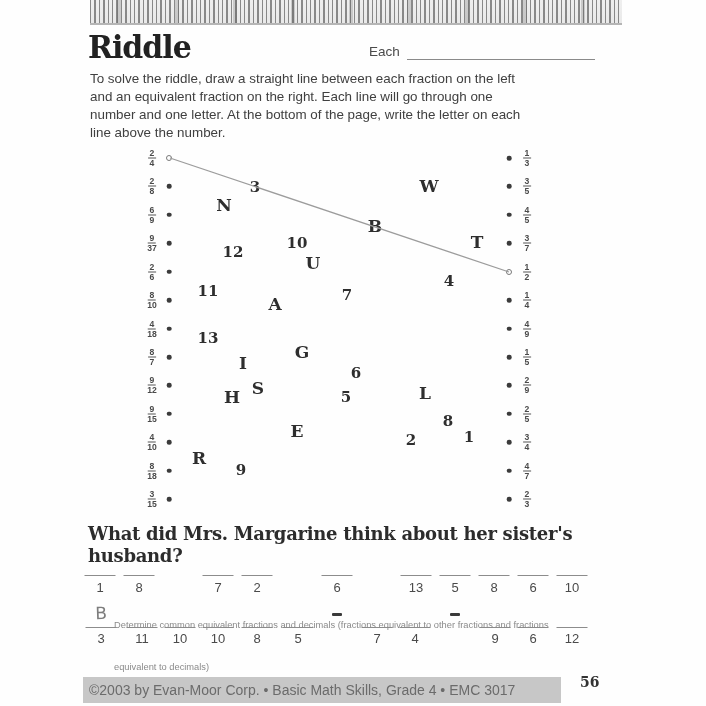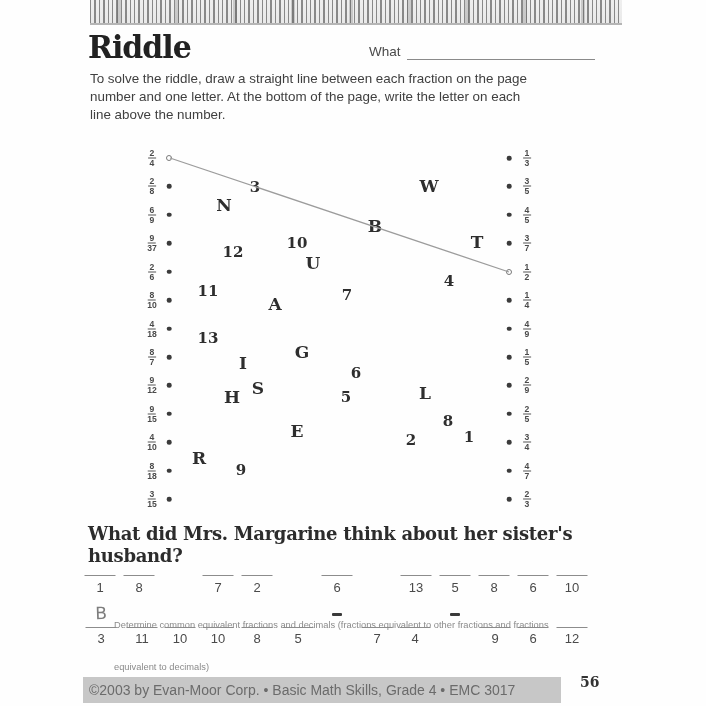--- a/index.html
+++ b/index.html
@@ -61,25 +61,26 @@
   .footer-section span{position:absolute;right:7px;line-height:26px;font-size:11px;font-weight:bold;color:#fff;white-space:nowrap;}
   .page-number{position:absolute;left:580px;top:674px;font-family:"DejaVu Serif", serif;
     font-weight:bold;font-size:14px;color:#333;}
 </style>
 </head>
 <body>
 
 <div class="binding"></div>
 
 <div class="title">Riddle</div>
-<div class="name-label">What</div>
+<div class="name-label">Each</div>
 <div class="name-line"></div>
 
 <div class="instructions">
-  <div>To solve the riddle, draw a straight line between each fraction on the page</div>
+  <div>To solve the riddle, draw a straight line between each fraction on the left</div>
+  <div>and an equivalent fraction on the right. Each line will go through one</div>
   <div>number and one letter. At the bottom of the page, write the letter on each</div>
   <div>line above the number.</div>
 </div>
 
 <div id="puzzle">
     <div class="frac" style="left: 152px; top: 158px;">
       <span class="fnum">2</span>
       <span class="fden">4</span>
     </div>
     <div class="dot open" style="left: 169px; top: 158px;"></div>

